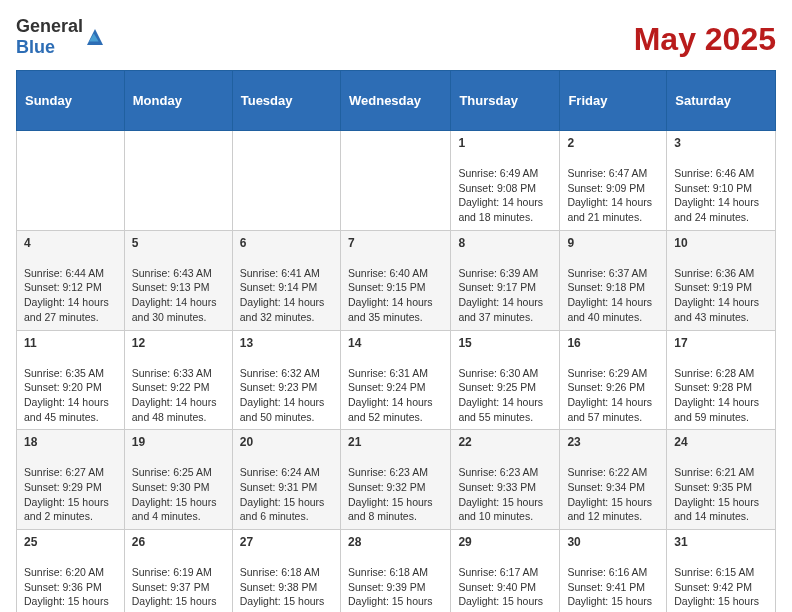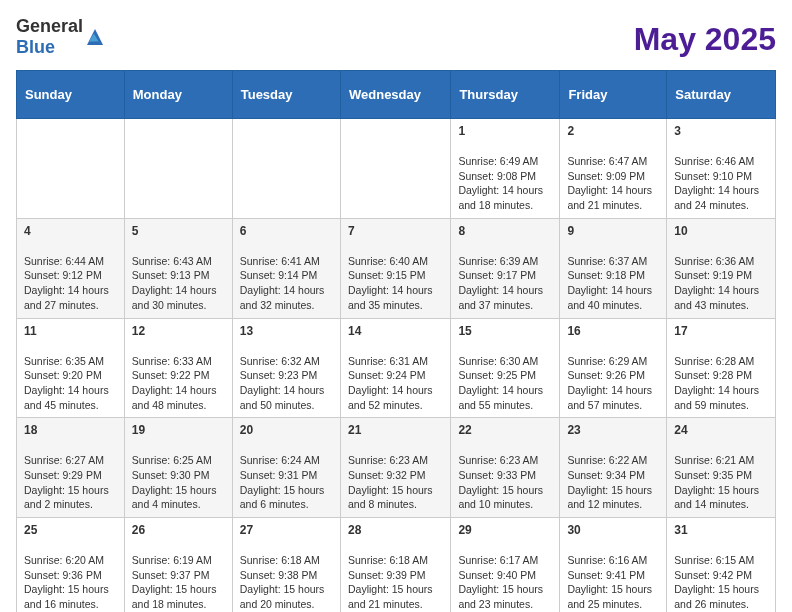--- a/index.html
+++ b/index.html
@@ -34,36 +34,36 @@
       width: 20px;
       height: 20px;
       margin-left: 2px;
     }
     .title-block {
       text-align: right;
     }
     .month-title {
       font-size: 32px;
       font-weight: bold;
-      color: #4c1d95;
+      color: #b91c1c;
     }
     .location-title {
       font-size: 14px;
       color: #555;
     }
     .calendar {
       width: 100%;
       border-collapse: collapse;
       border: 1px solid #ccc;
     }
     .calendar th {
       background-color: #2d6db5;
       color: #fff;
       text-align: left;
-      padding: 16px 8px;
+      padding: 22px 8px;
       font-size: 13px;
       border: 1px solid #2060a0;
     }
     .calendar td {
       vertical-align: top;
       padding: 5px 7px;
       border: 1px solid #ccc;
       font-size: 10.5px;
       color: #333;
       width: 113px;

